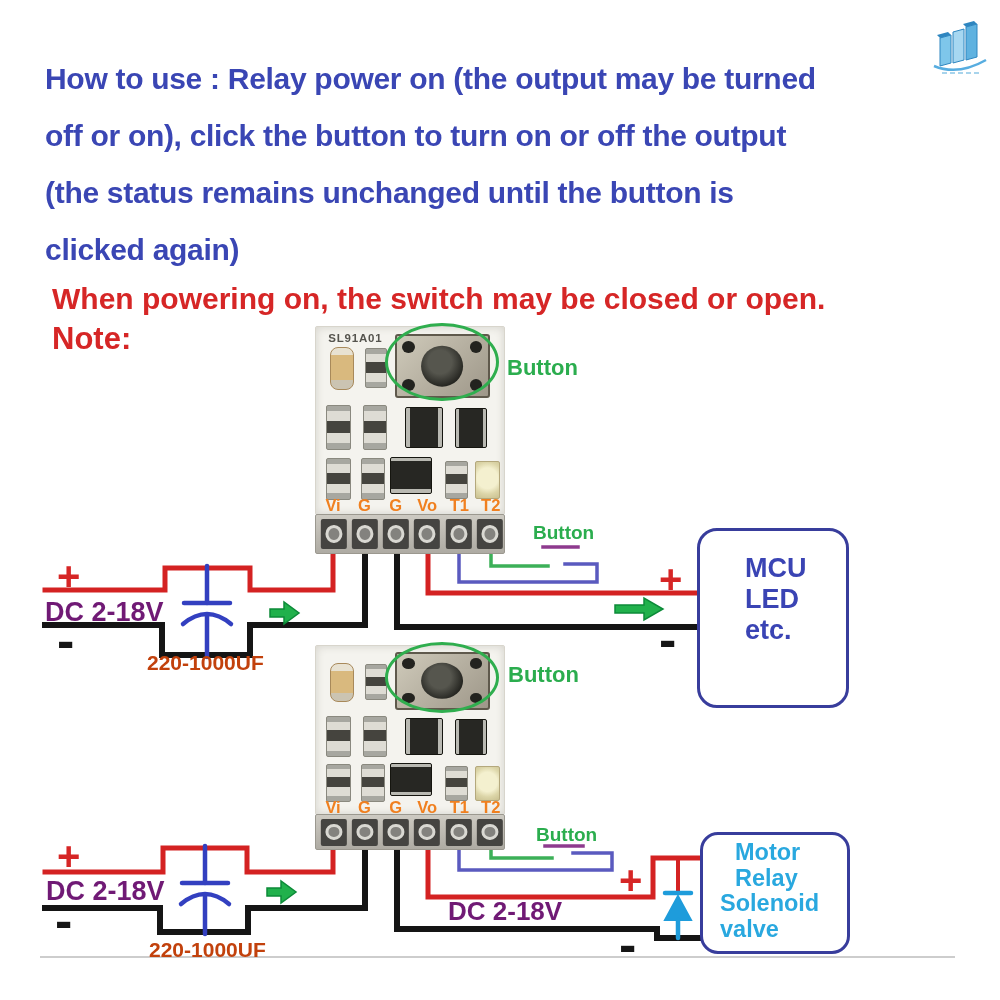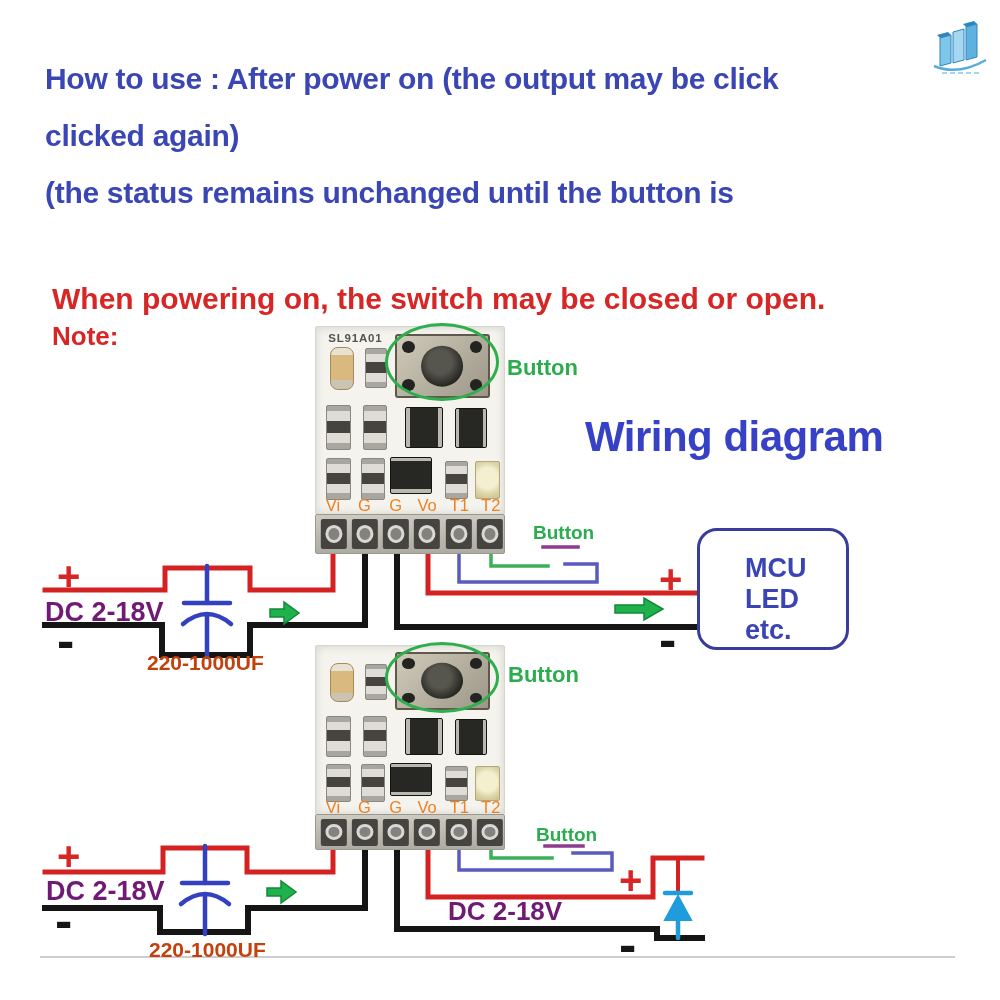--- a/index.html
+++ b/index.html
@@ -4,21 +4,21 @@
 <style>
   html,body{margin:0;padding:0;background:#fff}
   .page{position:relative;width:1000px;height:1000px;background:#ffffff;overflow:hidden;
         font-family:"Liberation Sans",sans-serif}
   #wires{position:absolute;left:0;top:0;z-index:1}
 
   
   .t{position:absolute;z-index:3;font-family:"Liberation Sans",sans-serif;font-weight:bold;white-space:nowrap}
   .howto{left:45px;top:50px;color:#3a46b4;font-size:30px;line-height:57px;letter-spacing:-.3px}
   .warning{left:52px;top:282px;color:#d62626;font-size:30px}
-  .note{left:52px;top:321px;color:#d62626;font-size:26px}
+  .note{left:52px;top:321px;color:#d62626;font-size:31px}
   .title{left:585px;top:413px;color:#3741c6;font-size:42px;letter-spacing:-.5px}
   .g{color:#2bad4e}
   .bl1{left:507px;top:355px;font-size:22px}
   .bl2{left:533px;top:522px;font-size:19px}
   .bl3{left:508px;top:662px;font-size:22px}
   .bl4{left:536px;top:824px;font-size:19px}
   .r{color:#701a75}
   .dc1{left:45px;top:597px;font-size:27px}
   .dco1{left:445px;top:597px;font-size:25px}
   .dc2{left:46px;top:876px;font-size:27px}
@@ -26,21 +26,21 @@
   .bluetext{color:#c2410c}
   .cl1{left:147px;top:651px;font-size:21px}
   .cl2{left:149px;top:938px;font-size:21px}
   .plus{color:#d62626;font-size:40px}
   .pp1{left:57px;top:554px}.pp2{left:659px;top:557px}.pp3{left:57px;top:834px}.pp4{left:619px;top:858px}
   .minus{color:#161616;font-size:52px;font-weight:900}
   .mm1{left:57px;top:610px}.mm2{left:659px;top:609px}.mm3{left:55px;top:890px}.mm4{left:619px;top:914px}
 
   
   .loadbox{position:absolute;z-index:2;background:#fff;border:3.5px solid #383d9c;box-sizing:border-box}
-  .mcu{left:697px;top:528px;width:152px;height:122px;border-radius:20px;padding:22px 9px 0 45px}
+  .mcu{left:697px;top:528px;width:152px;height:180px;border-radius:20px;padding:22px 9px 0 45px}
   .mcu div{font-weight:bold;font-size:27px;line-height:31px;color:#3a44b4}
   .motor{left:700px;top:832px;width:150px;height:122px;border-radius:18px;padding:5px 0 0 17px}
   .motor div{font-weight:bold;font-size:23.5px;line-height:25.5px;color:#29a8df}
   .motor div.ind{margin-left:15px}
 
   
   .pcb{position:absolute;z-index:2}
   .b1{left:315px;top:326px;width:190px;height:228px}
   .b2{left:315px;top:645px;width:190px;height:205px}
   .base{position:absolute;left:0;right:0;top:0;height:83%;background:#f4f3ee;border:1px solid #d8d5cc;
@@ -66,21 +66,21 @@
   .led{left:84%;top:59%;width:13.5%;height:17%;
        background:radial-gradient(circle at 50% 45%,#f4f0cf 0 45%,#dcd5a8 70%,#c9c090 100%);
        border:1px solid #b4a87c;border-radius:2px}
   .tact{position:absolute;left:42%;top:3.5%;width:50%;height:28%;
         background:linear-gradient(135deg,#cfcaba,#9e9789);border:2px solid #5f594c;border-radius:3px;box-sizing:border-box}
   .tact .d{position:absolute;width:14%;height:20%;background:#23231f;border-radius:50%}
   .d1{left:6%;top:8%}.d2{right:6%;top:8%}.d3{left:6%;bottom:8%}.d4{right:6%;bottom:8%}
   .tact b{position:absolute;left:50%;top:50%;transform:translate(-50%,-50%);width:46%;height:68%;border-radius:50%;
           background:radial-gradient(circle at 45% 40%,#56564e 0 35%,#1c1c18 80%)}
   .ring{position:absolute;left:37%;top:-1.5%;width:60%;height:34.5%;border:3.5px solid #2fae4e;border-radius:50%;box-sizing:border-box}
-  .pin{position:absolute;top:74.5%;transform:translateX(-50%);font-weight:normal;font-size:16.5px;color:#f08020}
+  .pin{position:absolute;top:74.5%;transform:translateX(-50%);font-weight:bold;font-size:16.5px;color:#f08020}
   .strip{position:absolute;left:0;top:82.5%;width:100%;height:17.5%;
          background:linear-gradient(180deg,#cdcac2,#aeaba3);border:1px solid #9b988f;border-radius:2px;box-sizing:border-box}
   .pad{position:absolute;top:10%;transform:translateX(-50%);width:14%;height:80%;background:#454441;border-radius:2px}
   .pad i{position:absolute;left:50%;top:50%;transform:translate(-50%,-50%);width:64%;height:60%;border-radius:50%;
          background:#83827e;border:3px solid #d9d8d2;box-sizing:border-box}
   .x0{left:9.5%}.x1{left:26%}.x2{left:42.5%}.x3{left:59%}.x4{left:76%}.x5{left:92.5%}
 
   .sep{position:absolute;left:40px;top:956px;width:915px;height:2px;background:#cdcdcd;z-index:1}
   .logo{position:absolute;left:928px;top:20px;z-index:3}
 </style>
@@ -131,27 +131,27 @@
     </g>
     <g fill="none" stroke-linecap="square">
       <polyline stroke="#3cb058" stroke-width="3.5" points="491,836 491,858 552,858"></polyline>
       <polyline stroke="#5a5abf" stroke-width="3.5" points="459,836 459,870 612,870 612,853 573,853"></polyline>
       <line stroke="#8e3a8e" stroke-width="3.5" x1="545" y1="846" x2="583" y2="846"></line>
     </g>
     <polygon fill="#21b14c" stroke="#0c8a38" stroke-width="1.5" points="267,888 281,888 281,881 296,892 281,903 281,896 267,896"></polygon>
   </svg>
 
   <div class="t howto">
-    <div>How to use : After power on (the output may be click</div>
+    <div>How to use : Relay power on (the output may be turned</div>
+    <div>off or on), click the button to turn on or off the output</div>
+    <div>(the status remains unchanged until the button is</div>
     <div>clicked again)</div>
-    <div>(the status remains unchanged until the button is</div>
   </div>
   <div class="t warning">When powering on, the switch may be closed or open.</div>
   <div class="t note">Note:</div>
-  <div class="t title">Wiring diagram</div>
 
   <div class="logo">
     <svg width="66" height="60" viewBox="0 0 66 60">
       <polygon points="12,18 23,15 23,43 12,46" fill="#7ec6ea" stroke="#2e86c0" stroke-width="1"></polygon>
       <polygon points="25,12 36,9 36,40 25,43" fill="#a6d7f1" stroke="#2e86c0" stroke-width="1"></polygon>
       <polygon points="38,7 49,4 49,37 38,40" fill="#5fb2e0" stroke="#2e86c0" stroke-width="1"></polygon>
       <polygon points="12,18 23,15 20,12 9,15" fill="#2e86c0"></polygon>
       <polygon points="38,7 49,4 46,1 35,4" fill="#2e86c0"></polygon>
       <path d="M6,46 Q30,56 58,40" fill="none" stroke="#57ade0" stroke-width="2.5"></path>
       <line x1="14" y1="53" x2="52" y2="53" stroke="#a8d4ec" stroke-width="2" stroke-dasharray="5 3"></line>
@@ -255,20 +255,26 @@
           <i></i>
         </span>
     </div>
   </div>
 
   <div class="loadbox mcu">
     <div>MCU</div>
     <div>LED</div>
     <div>etc.</div>
   </div>
+  <div class="loadbox motor">
+    <div class="ind">Motor</div>
+    <div class="ind">Relay</div>
+    <div>Solenoid</div>
+    <div>valve</div>
+  </div>
 
   <div class="t g bl1">Button</div>
   <div class="t g bl2">Button</div>
   <div class="t g bl3">Button</div>
   <div class="t g bl4">Button</div>
 
   <div class="t plus pp1">+</div>
   <div class="t minus mm1">-</div>
   <div class="t plus pp2">+</div>
   <div class="t minus mm2">-</div>

